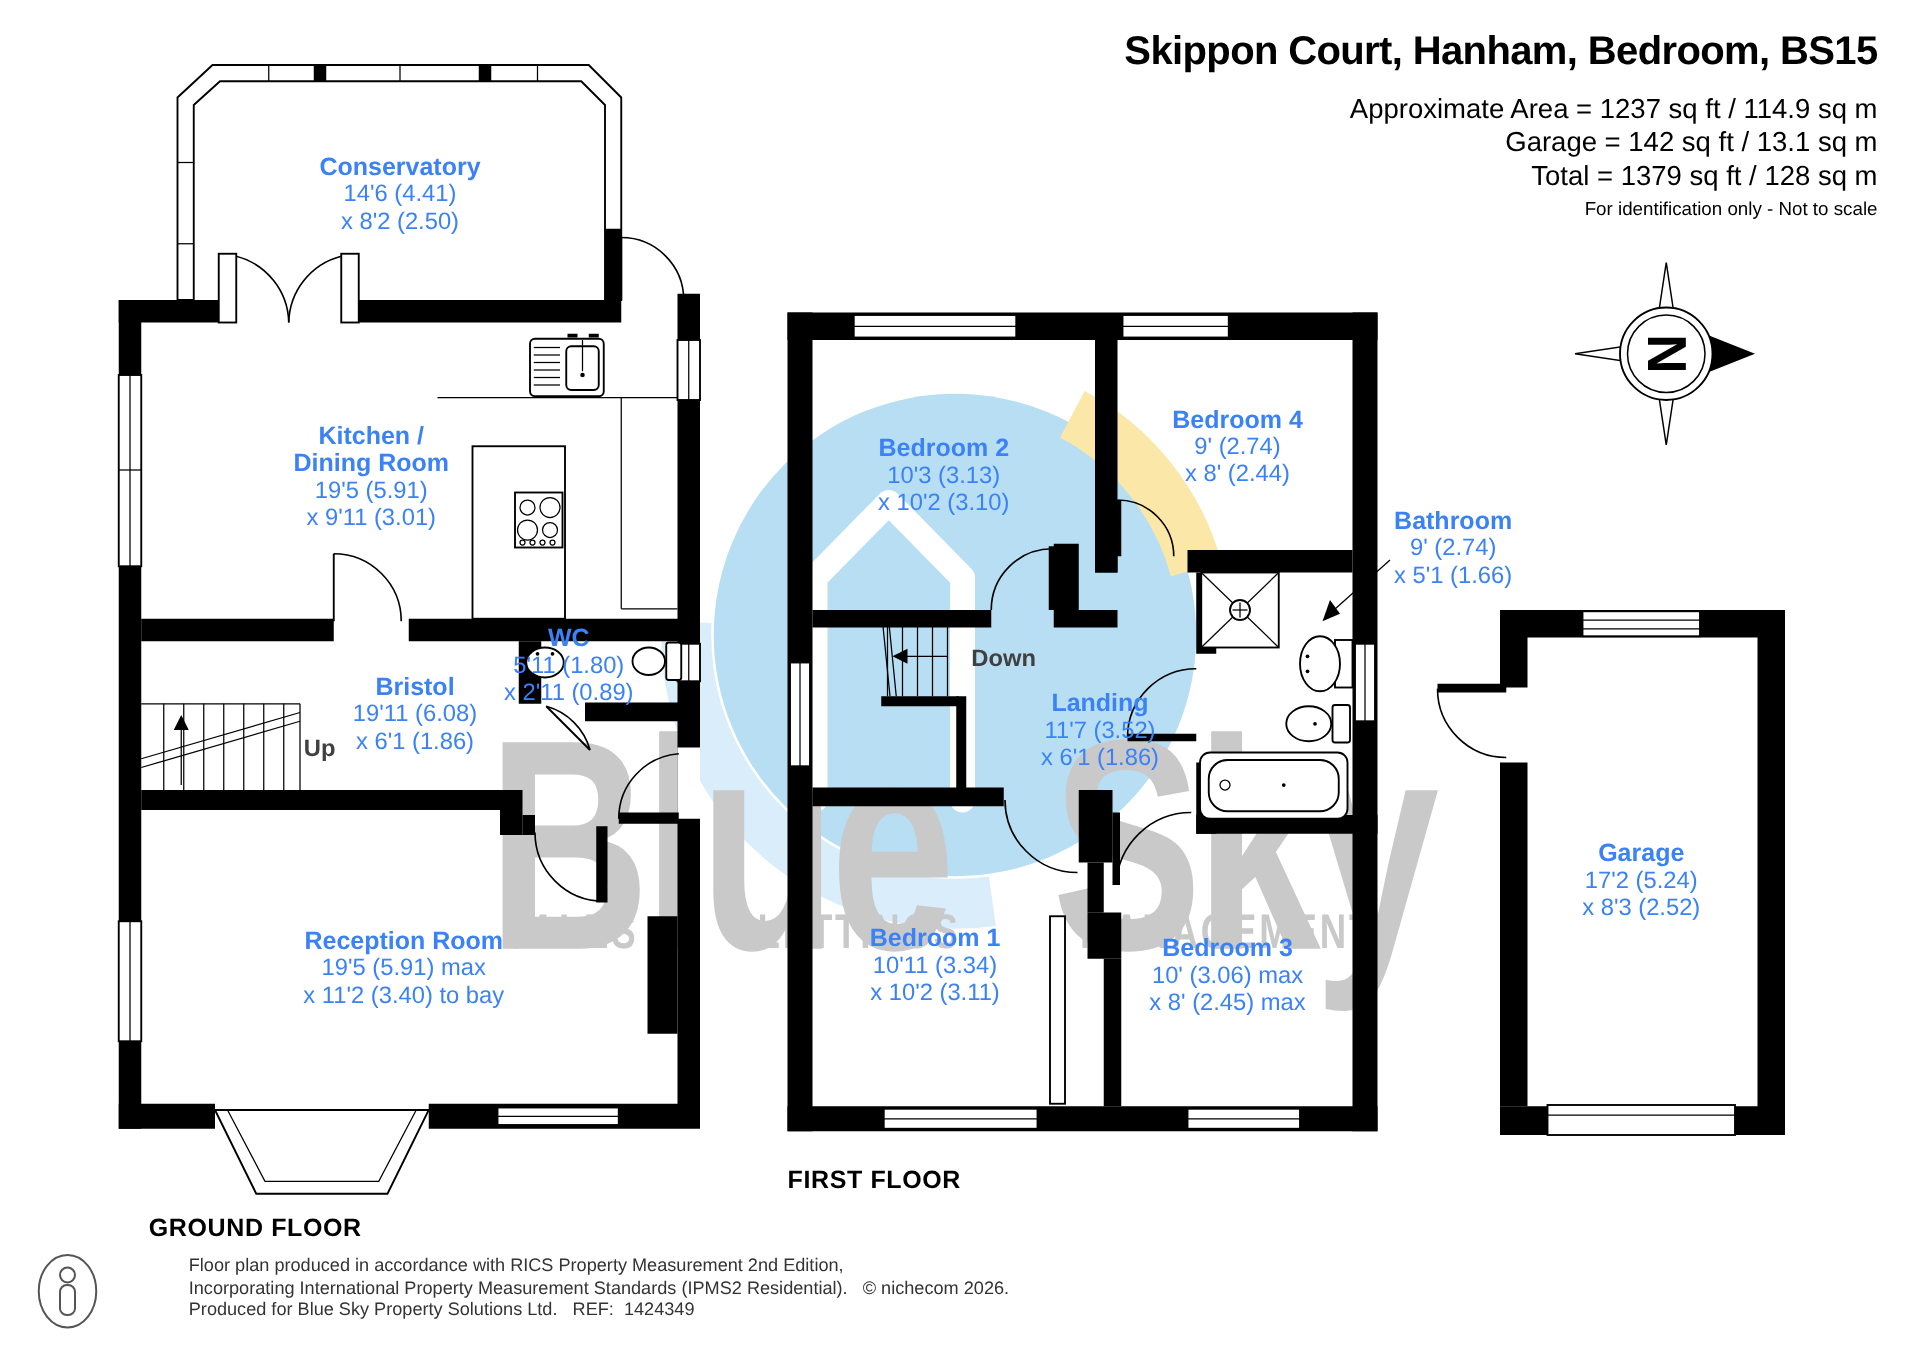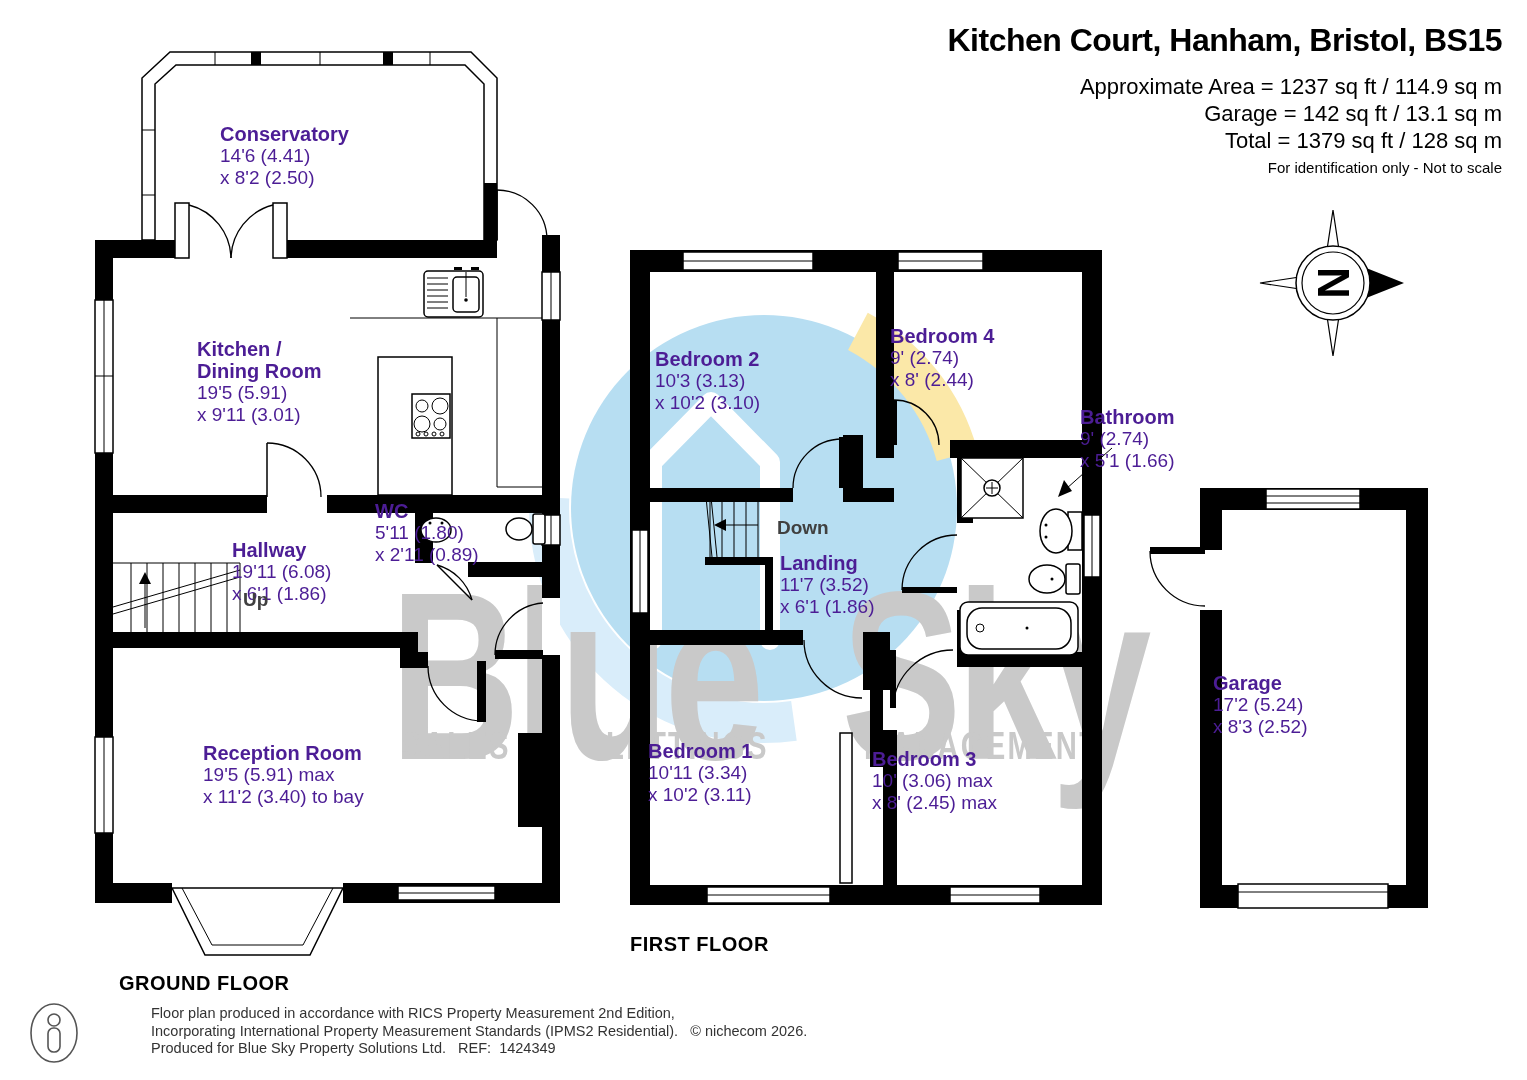--- a/index.html
+++ b/index.html
@@ -23,21 +23,21 @@
   .plan{z-index:2;}
   .plan .w{fill:#000;stroke:none;}
   .plan .win{fill:#fff;stroke:#000;stroke-width:1.5;}
   .plan .cut{fill:#fff;stroke:none;}
   .plan .ln{stroke:#000;stroke-width:1.5;fill:none;}
   .plan .tn{stroke:#000;stroke-width:1;fill:none;}
   .plan .arc{stroke:#000;stroke-width:1.3;fill:none;}
   .plan .fx{fill:#fff;stroke:#000;stroke-width:1.5;}
   .plan .leaf{fill:#000;}
   
-  .room-label{position:absolute;text-align:left;z-index:3;line-height:22px;font-size:19px;color:#4c1d95;}
+  .room-label{position:absolute;text-align:center;z-index:3;line-height:22px;font-size:19px;color:#3b82f6;}
   .room-label .rn{font-weight:bold;font-size:20px;}
   .small-label{position:absolute;z-index:3;font-weight:bold;font-size:19px;color:#404040;}
   .floor-label{position:absolute;z-index:3;font-weight:bold;font-size:20px;letter-spacing:.5px;color:#000;text-align:center;}
   
   .footer{position:absolute;left:123px;top:1005px;font-size:14.5px;line-height:17.5px;color:#333;z-index:4;margin-left:28px;}
 </style>
 </head>
 <body>
 
 <div class="stage">
@@ -299,21 +299,21 @@
       <polygon points="1333,356 1322,283 1344,283" fill="#fff" stroke="#000" stroke-width="1.2"></polygon>
       <polygon points="1260,283 1333,272 1333,294" fill="#fff" stroke="#000" stroke-width="1.2"></polygon>
       <polygon points="1336,256 1404,283 1336,310" fill="#000"></polygon>
       <circle cx="1333" cy="283" r="37" fill="#fff" stroke="#000" stroke-width="1.5"></circle>
       <circle cx="1333" cy="283" r="31" fill="#fff" stroke="#000" stroke-width="1.2"></circle>
       <text x="1333" y="283" font-size="44" font-weight="bold" text-anchor="middle" dominant-baseline="central" transform="rotate(90 1333 283)">N</text>
     </g>
   </svg>
 
   <div class="header">
-    <div class="title">Kitchen Court, Hanham, Bristol, BS15</div>
+    <div class="title">Skippon Court, Hanham, Bedroom, BS15</div>
     <div class="area">Approximate Area = 1237 sq ft / 114.9 sq m</div>
     <div class="area">Garage = 142 sq ft / 13.1 sq m</div>
     <div class="area">Total = 1379 sq ft / 128 sq m</div>
     <div class="disclaimer">For identification only - Not to scale</div>
   </div>
 
   <div class="room-label" style="left:220px;top:123px;width:200px;">
     <div class="rn">Conservatory</div>
     <div class="rd">14'6 (4.41)</div>
     <div class="rd">x 8'2 (2.50)</div>
@@ -323,21 +323,21 @@
     <div class="rn">Dining Room</div>
     <div class="rd">19'5 (5.91)</div>
     <div class="rd">x 9'11 (3.01)</div>
   </div>
   <div class="room-label" style="left:375px;top:500px;width:160px;">
     <div class="rn">WC</div>
     <div class="rd">5'11 (1.80)</div>
     <div class="rd">x 2'11 (0.89)</div>
   </div>
   <div class="room-label" style="left:232px;top:539px;width:200px;">
-    <div class="rn">Hallway</div>
+    <div class="rn">Bristol</div>
     <div class="rd">19'11 (6.08)</div>
     <div class="rd">x 6'1 (1.86)</div>
   </div>
   <div class="room-label" style="left:203px;top:742px;width:240px;">
     <div class="rn">Reception Room</div>
     <div class="rd">19'5 (5.91) max</div>
     <div class="rd">x 11'2 (3.40) to bay</div>
   </div>
   <div class="small-label" style="left:243px;top:589px;">Up</div>
 

